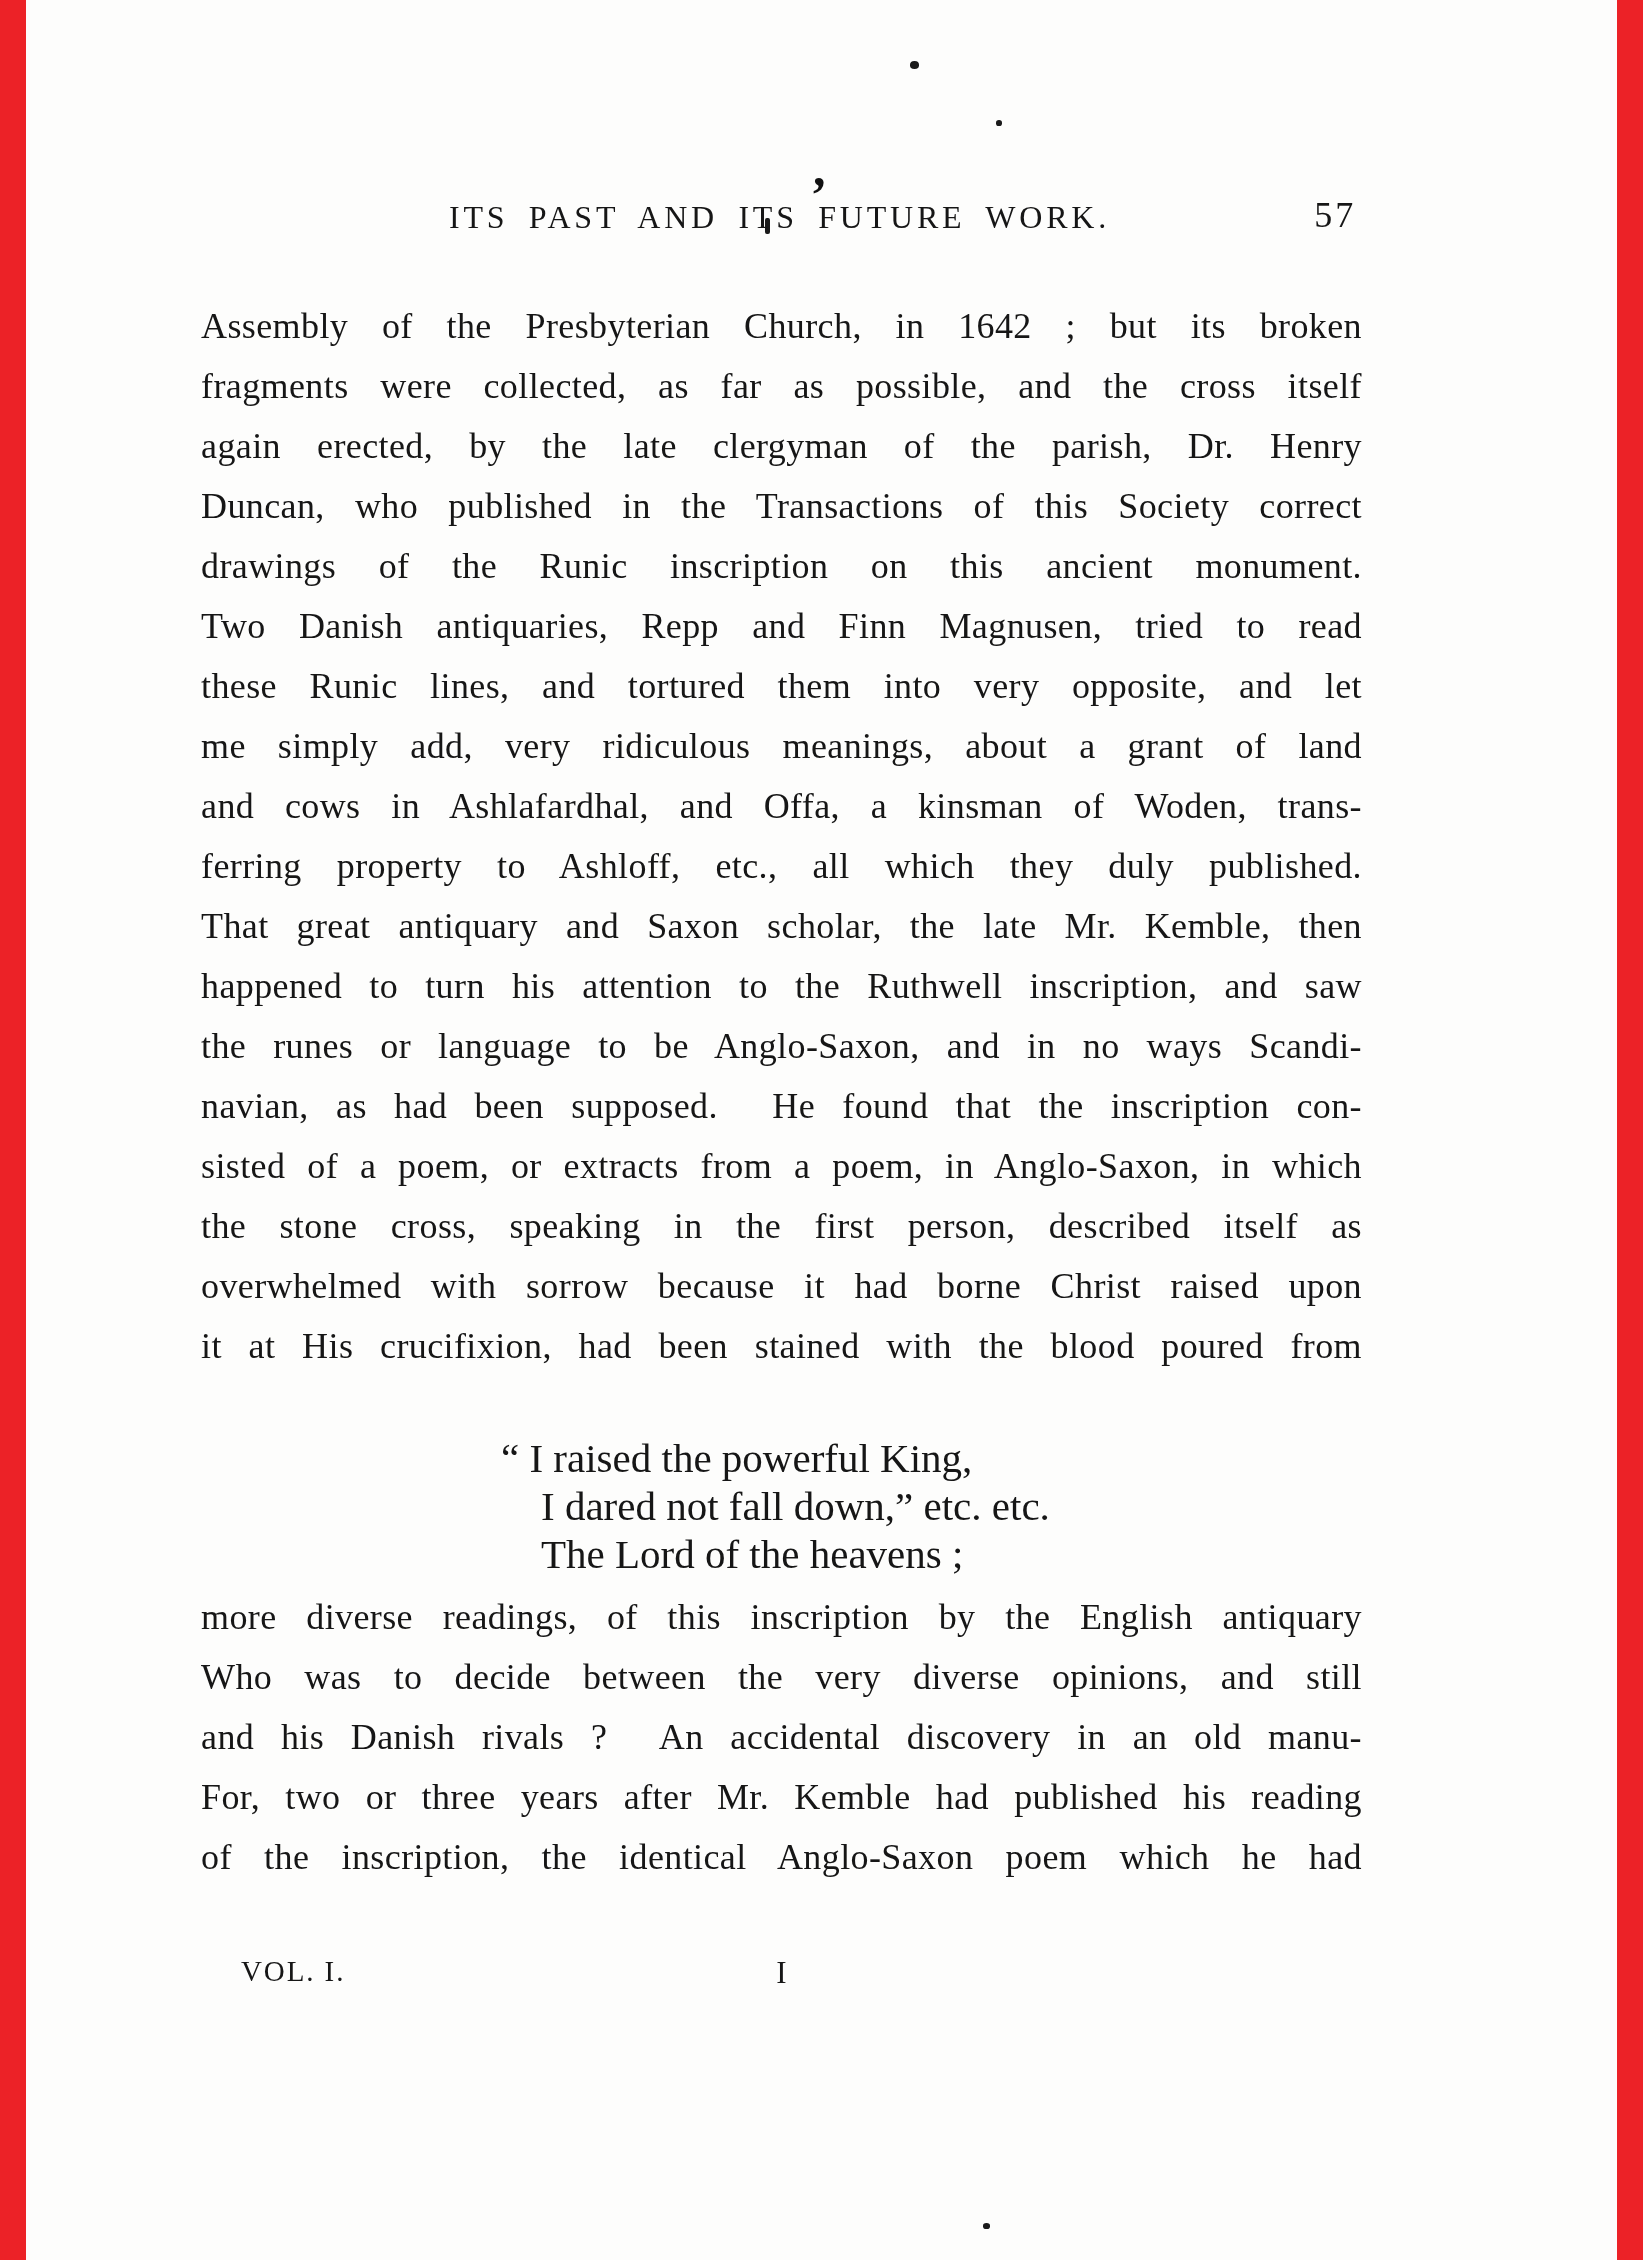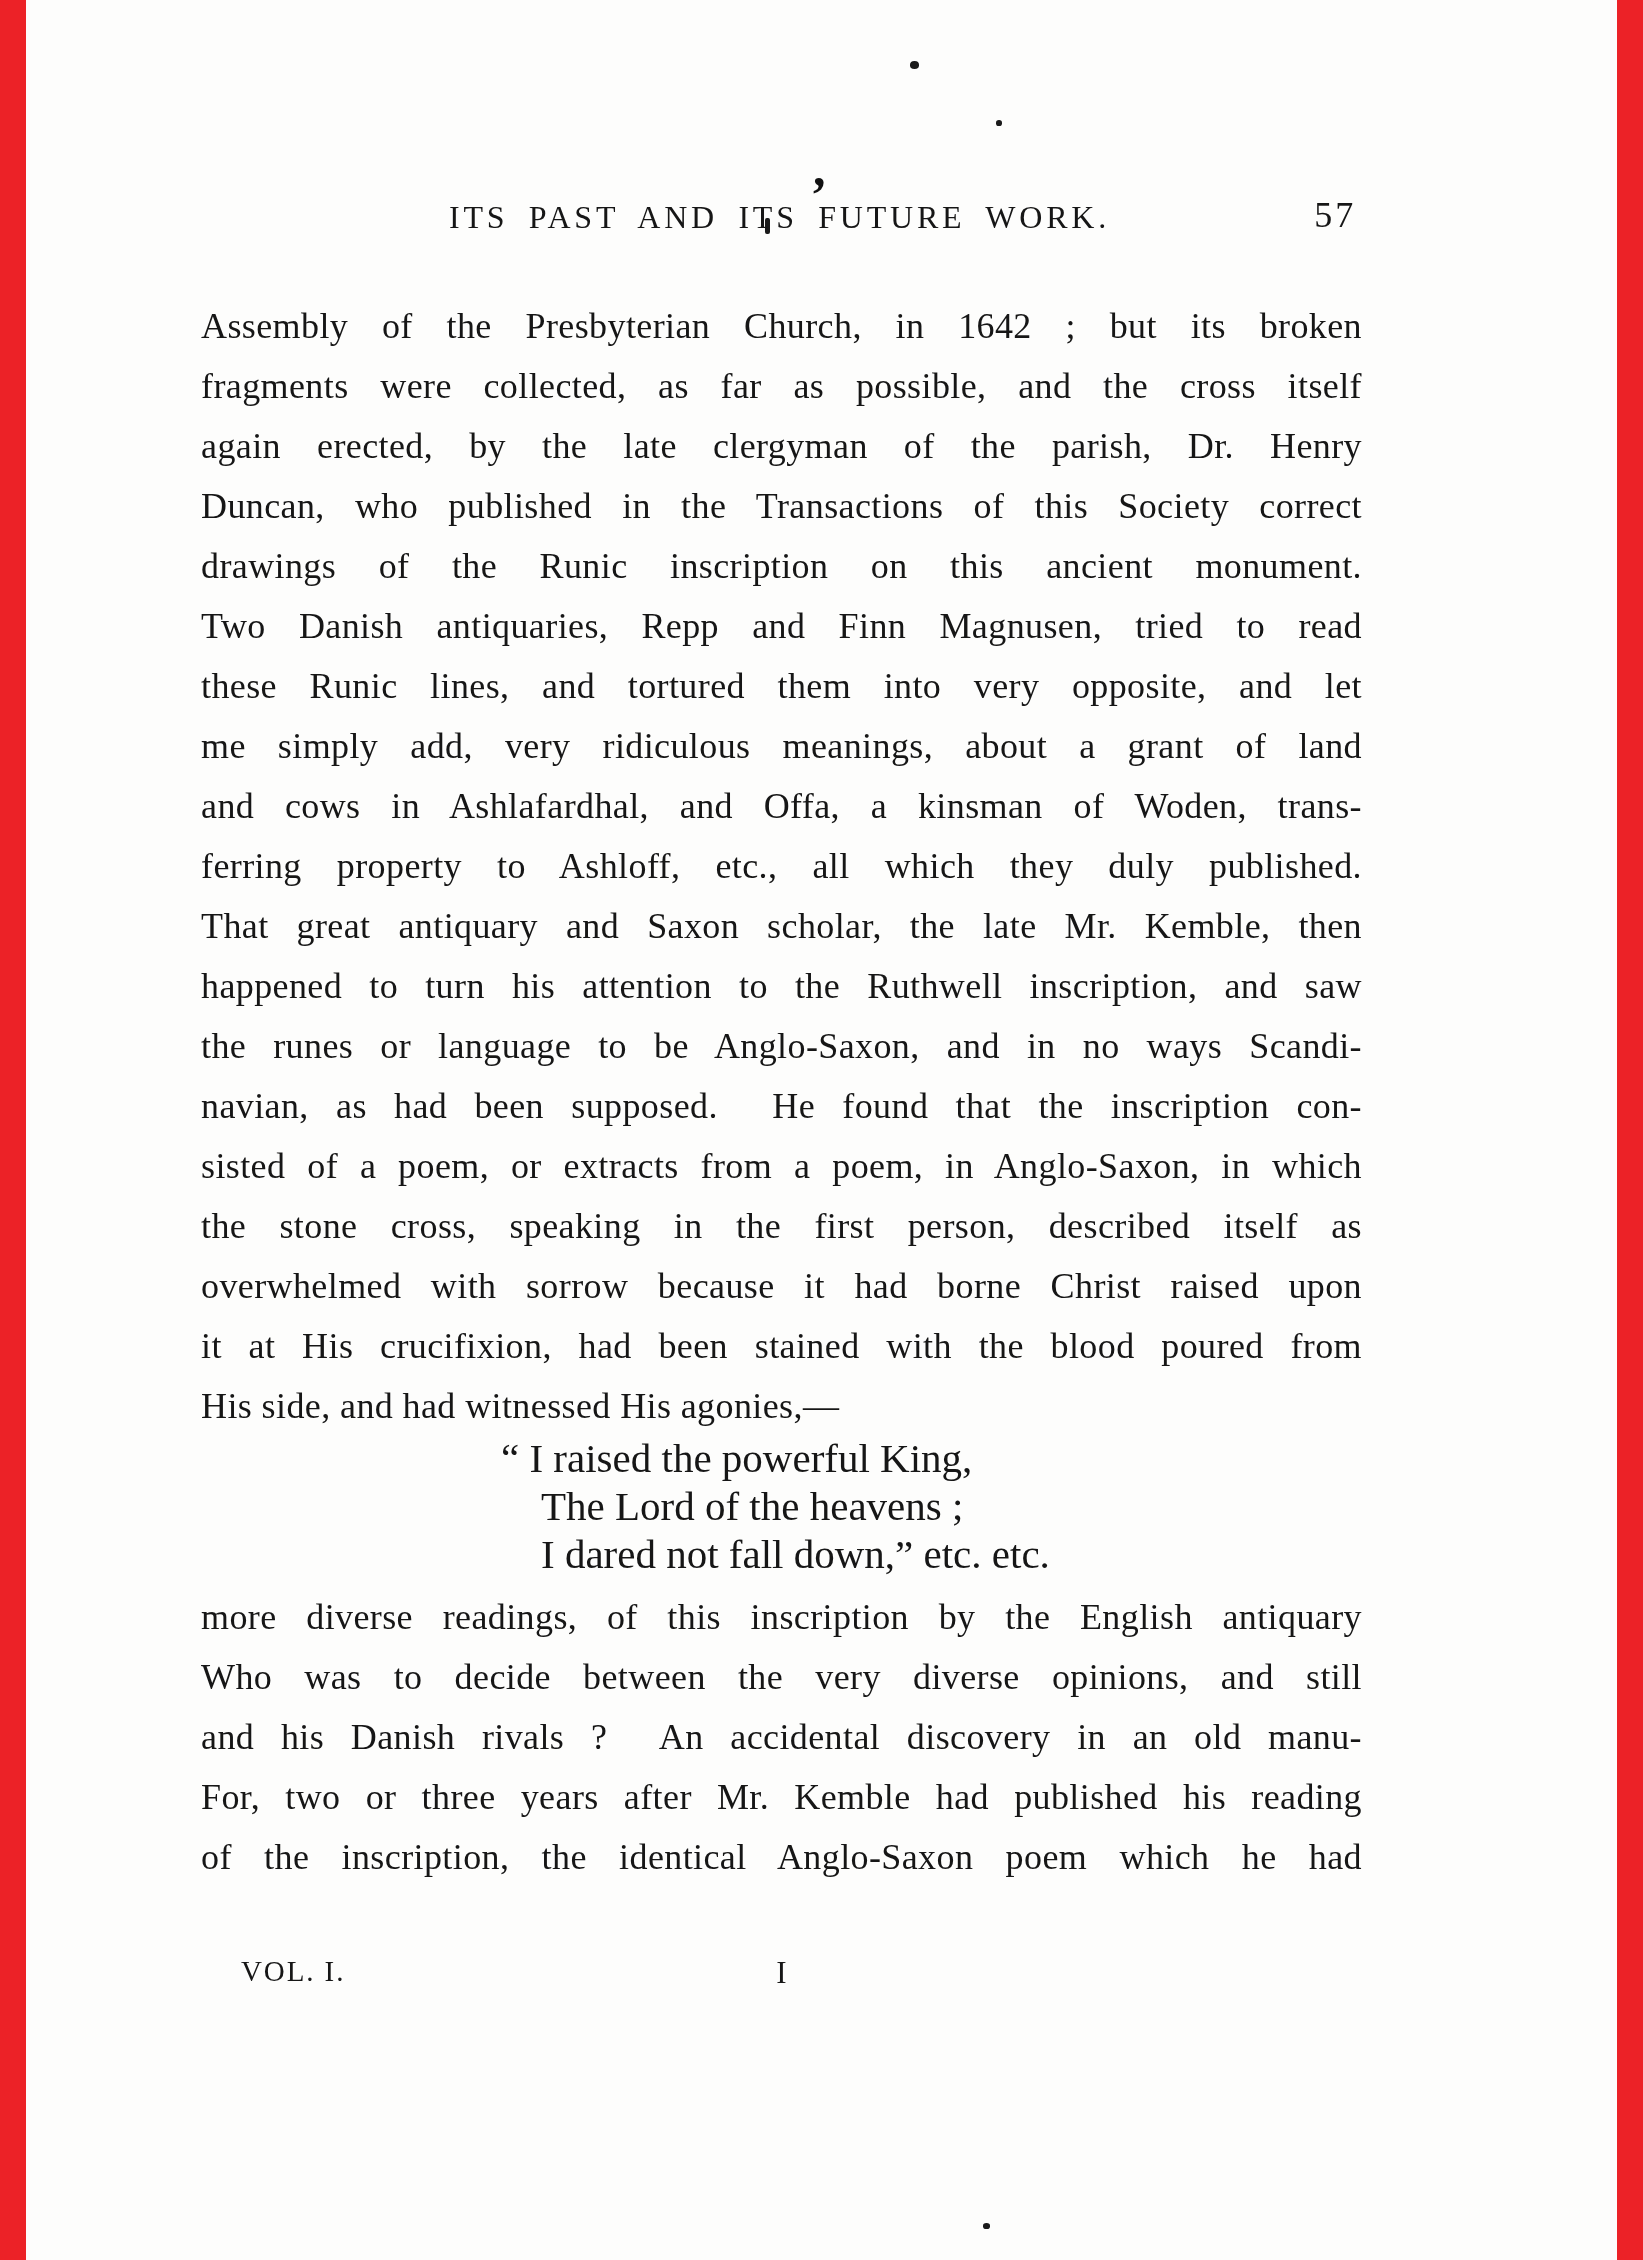--- a/index.html
+++ b/index.html
@@ -180,27 +180,26 @@
         <div class="tline">and cows in Ashlafardhal, and Offa, a kinsman of Woden, trans-</div>
         <div class="tline">ferring property to Ashloff, etc., all which they duly published.</div>
         <div class="tline">That great antiquary and Saxon scholar, the late Mr. Kemble, then</div>
         <div class="tline">happened to turn his attention to the Ruthwell inscription, and saw</div>
         <div class="tline">the runes or language to be Anglo-Saxon, and in no ways Scandi-</div>
         <div class="tline">navian, as had been supposed.&nbsp; He found that the inscription con-</div>
         <div class="tline">sisted of a poem, or extracts from a poem, in Anglo-Saxon, in which</div>
         <div class="tline">the stone cross, speaking in the first person, described itself as</div>
         <div class="tline">overwhelmed with sorrow because it had borne Christ raised upon</div>
         <div class="tline">it at His crucifixion, had been stained with the blood poured from</div>
-        <div class="tline short">His side, and had witnessed His agonies,—</div>
       </div>
 
     <div id="verse-quote">
         <div class="tline">“ I raised the powerful King,</div>
+        <div class="tline indent">I dared not fall down,” etc. etc.</div>
         <div class="tline indent">The Lord of the heavens ;</div>
-        <div class="tline indent">I dared not fall down,” etc. etc.</div>
       </div>
 
     <div id="paragraph-2" class="body-block">
         <div class="tline">more diverse readings, of this inscription by the English antiquary</div>
         <div class="tline">Who was to decide between the very diverse opinions, and still</div>
         <div class="tline">and his Danish rivals ?&nbsp; An accidental discovery in an old manu-</div>
         <div class="tline">For, two or three years after Mr. Kemble had published his reading</div>
         <div class="tline">of the inscription, the identical Anglo-Saxon poem which he had</div>
       </div>
 

